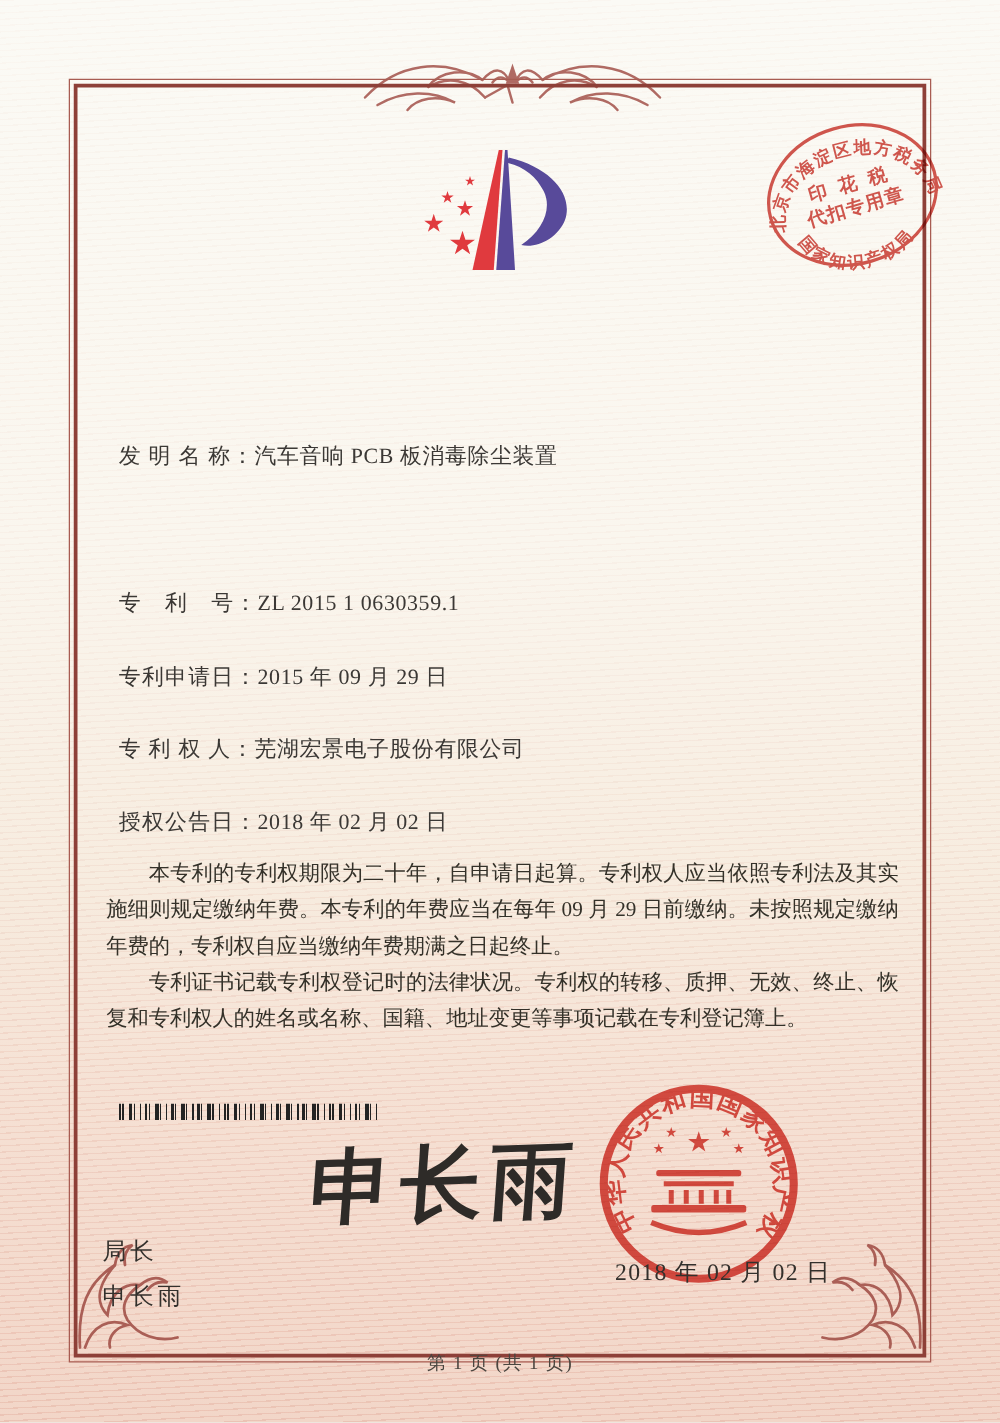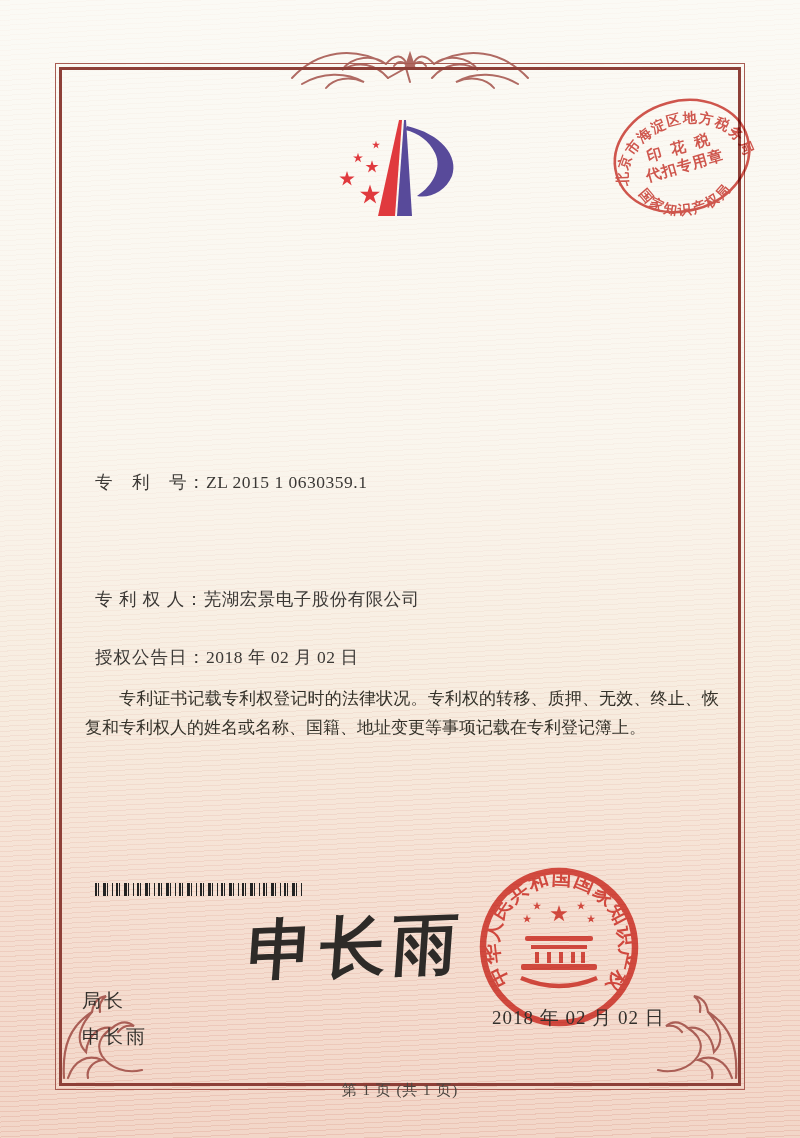--- a/index.html
+++ b/index.html
@@ -173,31 +173,38 @@
         <text font-size="13.5" letter-spacing="2" font-weight="bold">
           <textPath href="#taxBotArc" startOffset="6">国家知识产权局</textPath>
         </text>
         <text x="79" y="80" text-anchor="middle" font-size="15" letter-spacing="3" font-weight="bold">印 花 税</text>
         <text x="79" y="99" text-anchor="middle" font-size="15" letter-spacing="1" font-weight="bold">代扣专用章</text>
       </g>
     </svg>
   </div>
 
 
+  <div class="abs field-row" style="top:352px">
+    <span class="f-label">发 明 名 称：</span><span class="f-value">汽车音响 PCB 板消毒除尘装置</span>
+  </div>
   <div class="abs field-row" style="top:470px">
     <span class="f-label">专　利　号：</span><span class="f-value">ZL 2015 1 0630359.1</span>
   </div>
+  <div class="abs field-row" style="top:529px">
+    <span class="f-label">专利申请日：</span><span class="f-value">2015 年 09 月 29 日</span>
+  </div>
   <div class="abs field-row" style="top:587px">
     <span class="f-label">专 利 权 人：</span><span class="f-value">芜湖宏景电子股份有限公司</span>
   </div>
   <div class="abs field-row" style="top:645px">
     <span class="f-label">授权公告日：</span><span class="f-value">2018 年 02 月 02 日</span>
   </div>
 
   <div class="abs body-text">
+    <p>本专利的专利权期限为二十年，自申请日起算。专利权人应当依照专利法及其实施细则规定缴纳年费。本专利的年费应当在每年 09 月 29 日前缴纳。未按照规定缴纳年费的，专利权自应当缴纳年费期满之日起终止。</p>
     <p>专利证书记载专利权登记时的法律状况。专利权的转移、质押、无效、终止、恢复和专利权人的姓名或名称、国籍、地址变更等事项记载在专利登记簿上。</p>
   </div>
 
   <div class="abs barcode"></div>
 
   <div class="abs signer" style="top:940px">局长</div>
   <div class="abs signer" style="top:976px">申长雨</div>
   <div class="abs autograph">申长雨</div>
 
   <div class="abs seal-wrap">

